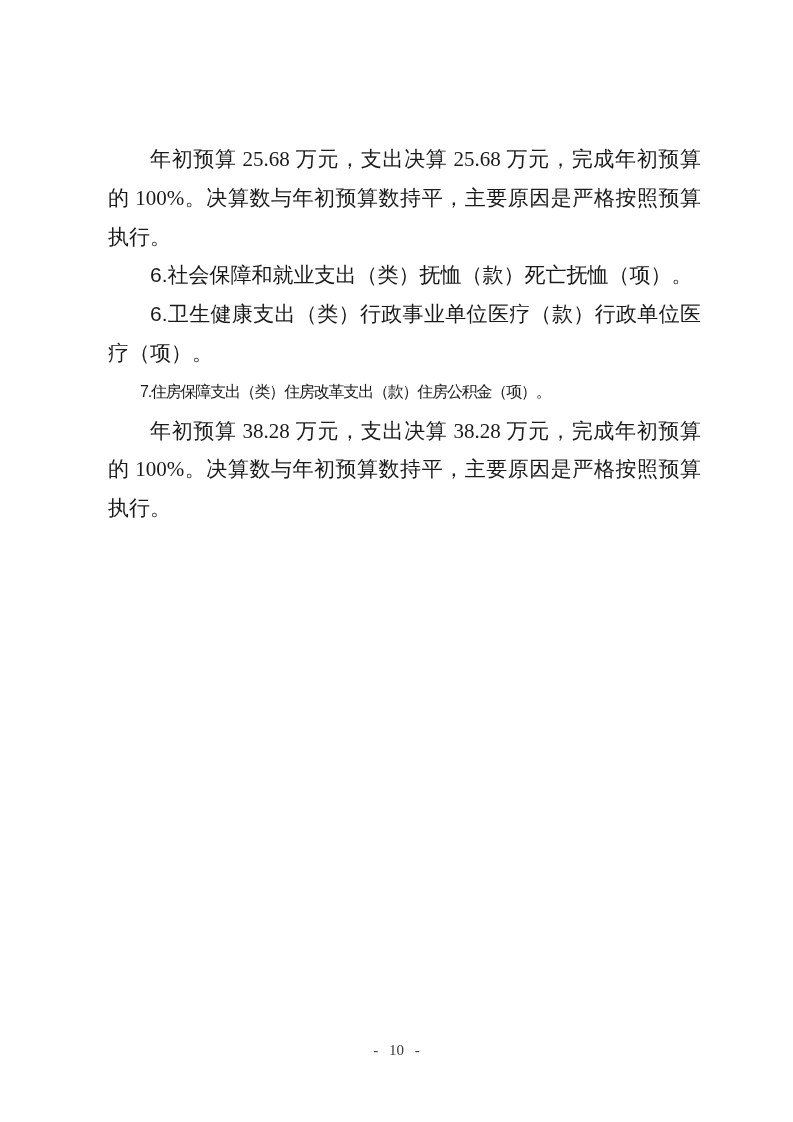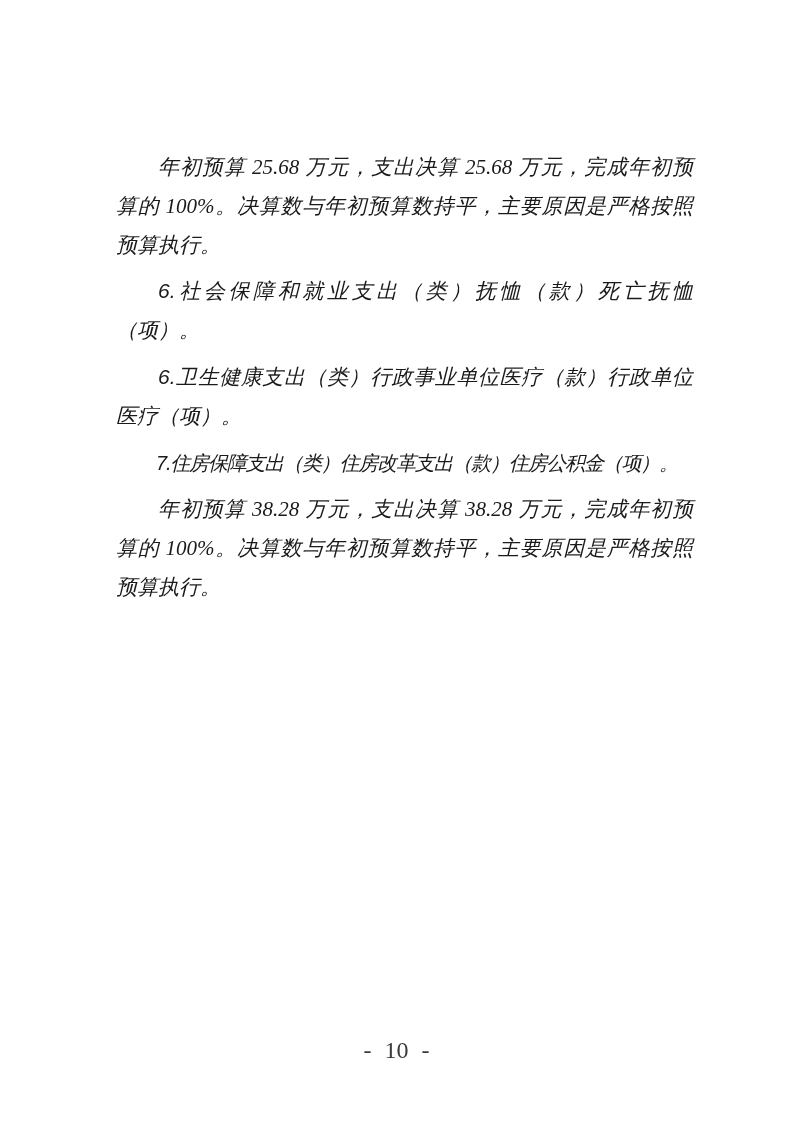--- a/index.html
+++ b/index.html
@@ -22,50 +22,49 @@
     top: 140px;
     width: 593px;
     font-size: 21px;
     line-height: 38.8px;
     text-align: justify;
     text-justify: inter-ideograph;
   }
   .doc-body p,
   .doc-body h3,
   .doc-body h2 {
-    margin: 8px;
+    margin: 0;
     padding: 0;
     font-size: 21px;
     line-height: 38.8px;
     text-indent: 2em;
     font-weight: normal;
-    font-style: italic;
   }
   .para {
     font-family: "Liberation Serif", "DejaVu Serif", serif;
   }
   .heading {
     font-family: "Liberation Sans", "DejaVu Sans", sans-serif;
     font-weight: bold;
   }
   .heading.tight {
-    font-size: 20px;
+    font-size: 16px;
     letter-spacing: -1.2px;
   }
   .section-heading {
     font-family: "Liberation Sans", "DejaVu Sans", sans-serif;
     font-weight: bold;
   }
   .footer {
     position: absolute;
     left: 0;
     top: 1036px;
     width: 100%;
     text-align: center;
-    font-size: 24px;
+    font-size: 15px;
     line-height: 28px;
     color: #3a3a3a;
     word-spacing: 7px;
     font-family: "Liberation Serif", "DejaVu Serif", serif;
   }
 </style>
 </head>
 <body>
 
 <div class="page">

